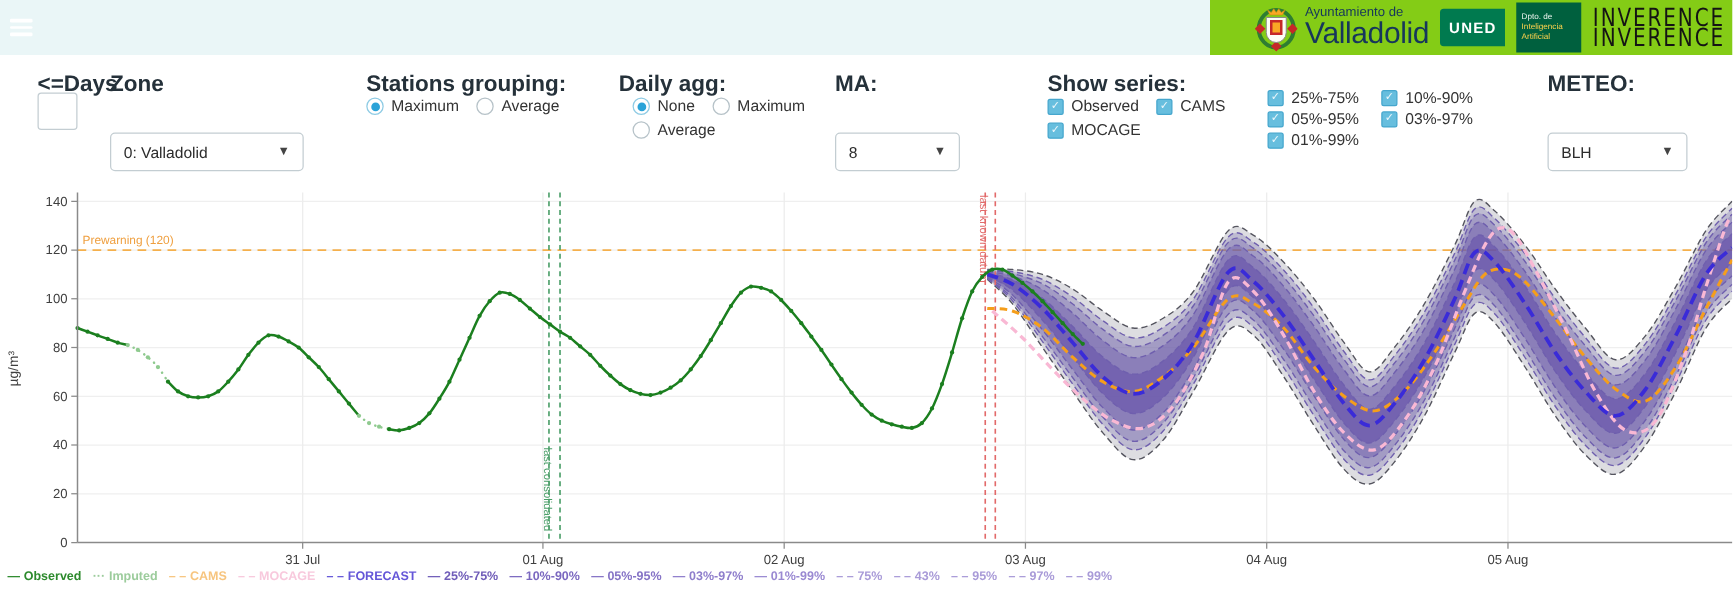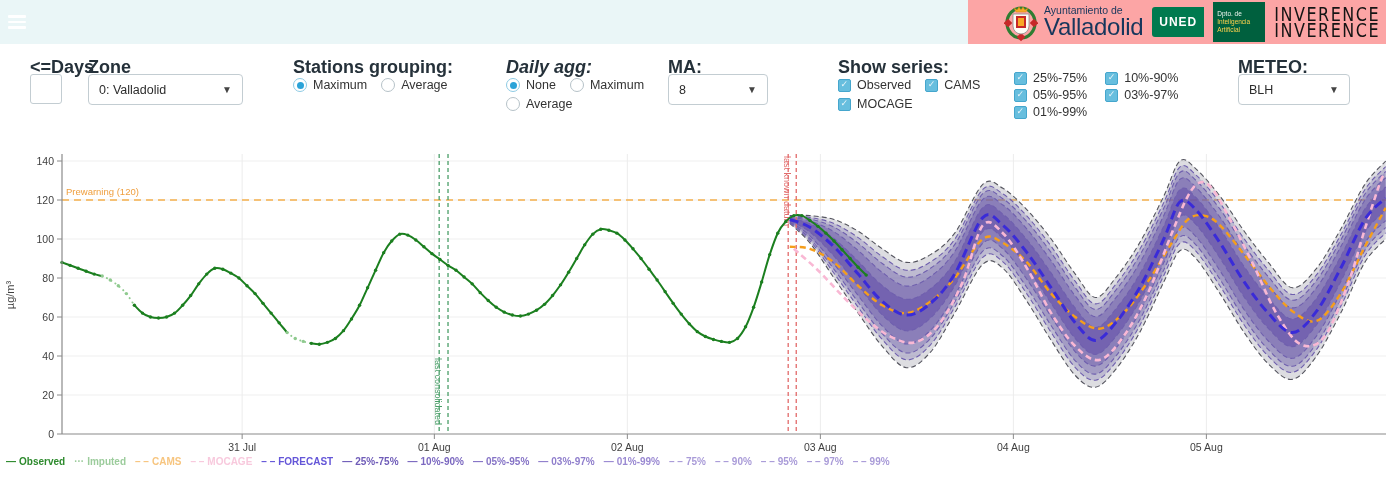--- a/index.html
+++ b/index.html
@@ -5,42 +5,42 @@
   * { box-sizing: border-box; margin: 0; padding: 0; }
   html,body { width:1386px; height:487px; overflow:hidden; background:#fff;
     font-family:"Liberation Sans","DejaVu Sans",sans-serif; }
   .stage { position:relative; width:1386px; height:487px; background:#fff; }
 
   
   .topbar { position:absolute; left:0; top:0; width:1386px; height:44px; background:#eaf6f7; }
   .hamburger { position:absolute; left:8px; top:15px; width:18px; height:14px; display:flex;
     flex-direction:column; justify-content:space-between; cursor:pointer; }
   .hamburger i { display:block; height:2.6px; background:#ffffff; border-radius:1px; }
-  .logopanel { position:absolute; right:0; top:0; height:44px; width:418px; background:#fca5a5;
+  .logopanel { position:absolute; right:0; top:0; height:44px; width:418px; background:#84cc16;
     display:flex; align-items:center; justify-content:flex-end; gap:9px; padding-right:6px; }
   .ayto { display:flex; align-items:center; gap:6px; }
   .ayto-text { line-height:1; color:#16365c; }
   .ayto-text .l1 { font-size:10.5px; }
   .ayto-text .l2 { font-size:24px; font-weight:normal; letter-spacing:-0.3px; }
   .uned { background:#007a4f; color:#fff; font-weight:bold; font-size:12px; letter-spacing:1px;
     height:30px; min-width:52px; display:flex; align-items:center; justify-content:center;
     border-radius:3px 0 0 3px; padding:0 6px; }
   .dpto { background:#00603e; height:40px; width:52px; display:flex; flex-direction:column;
     justify-content:center; padding:2px 4px; line-height:1.25; }
   .dpto span { font-size:6.5px; color:#ffd34d; white-space:nowrap; }
   .dpto span.w { color:#eef6f1; }
   .inverence { font-size:16px; line-height:0.83; letter-spacing:1.5px; color:#141414;
     transform:scaleY(1.25); font-family:"DejaVu Sans",sans-serif; text-align:left; }
 
   
   .ctl-label { position:absolute; font-size:18px; font-weight:bold; color:#25313a; }
   .numbox { position:absolute; width:32px; height:30px; border:1px solid #c3cdd2; border-radius:3px;
     font-size:12px; padding:2px 4px; color:#333; background:#fff; }
   .select { position:absolute; height:31px; border:1px solid #c3cdd2; border-radius:4px; background:#fff;
-    display:flex; align-items:center; font-size:12.5px; color:#2c2c2c; padding:0 10px; cursor:pointer; }
+    display:flex; align-items:center; font-size:12.5px; color:#2c2c2c; padding:0 10px; cursor:pointer;margin-top:32px; }
   .select .val { flex:1; }
   .select .caret { font-size:10px; color:#444; margin-left:8px; }
   .optgroup { position:absolute; display:flex; flex-wrap:wrap; column-gap:14px; row-gap:3px; }
   .opt { display:flex; align-items:center; gap:6px; font-size:12.5px; color:#333; cursor:pointer; height:16px; }
   .radio { width:14px; height:14px; border-radius:50%; border:1px solid #b6c2c8; background:#fff; position:relative; flex:0 0 auto; }
   .radio.sel { border-color:#8ecbe4; }
   .radio.sel::after { content:""; position:absolute; left:2.5px; top:2.5px; width:7px; height:7px;
     border-radius:50%; background:#2ba3d8; }
   .check { width:13px; height:13px; border-radius:2px; background:#67bede; border:1px solid #45a6cd;
     position:relative; flex:0 0 auto; }
@@ -117,21 +117,21 @@
       <div class="opt">
         <span class="radio sel"></span>
         <span>Maximum</span>
       </div>
       <div class="opt">
         <span class="radio"></span>
         <span>Average</span>
       </div>
     </div>
 
-  <div class="ctl-label" style="left:506px; top:57px;font-style:italic;">Daily agg:</div>
+  <div class="ctl-label" style="left:495px; top:57px;">Daily agg:</div>
   <div class="optgroup" style="left:506px; top:77px; width:172px;" id="grp-daily">
       <div class="opt">
         <span class="radio sel"></span>
         <span>None</span>
       </div>
       <div class="opt">
         <span class="radio"></span>
         <span>Maximum</span>
       </div>
       <div class="opt">
@@ -426,21 +426,21 @@
       <span class="it">
         <span style="color: rgb(154, 137, 210);">—</span>
         <span style="color: rgb(154, 137, 210);">01%-99%</span>
       </span>
       <span class="it">
         <span style="color: rgb(169, 155, 216);">– –</span>
         <span style="color: rgb(169, 155, 216);">75%</span>
       </span>
       <span class="it">
         <span style="color: rgb(169, 155, 216);">– –</span>
-        <span style="color: rgb(169, 155, 216);">90%</span>
+        <span style="color: rgb(169, 155, 216);">43%</span>
       </span>
       <span class="it">
         <span style="color: rgb(169, 155, 216);">– –</span>
         <span style="color: rgb(169, 155, 216);">95%</span>
       </span>
       <span class="it">
         <span style="color: rgb(169, 155, 216);">– –</span>
         <span style="color: rgb(169, 155, 216);">97%</span>
       </span>
       <span class="it">

